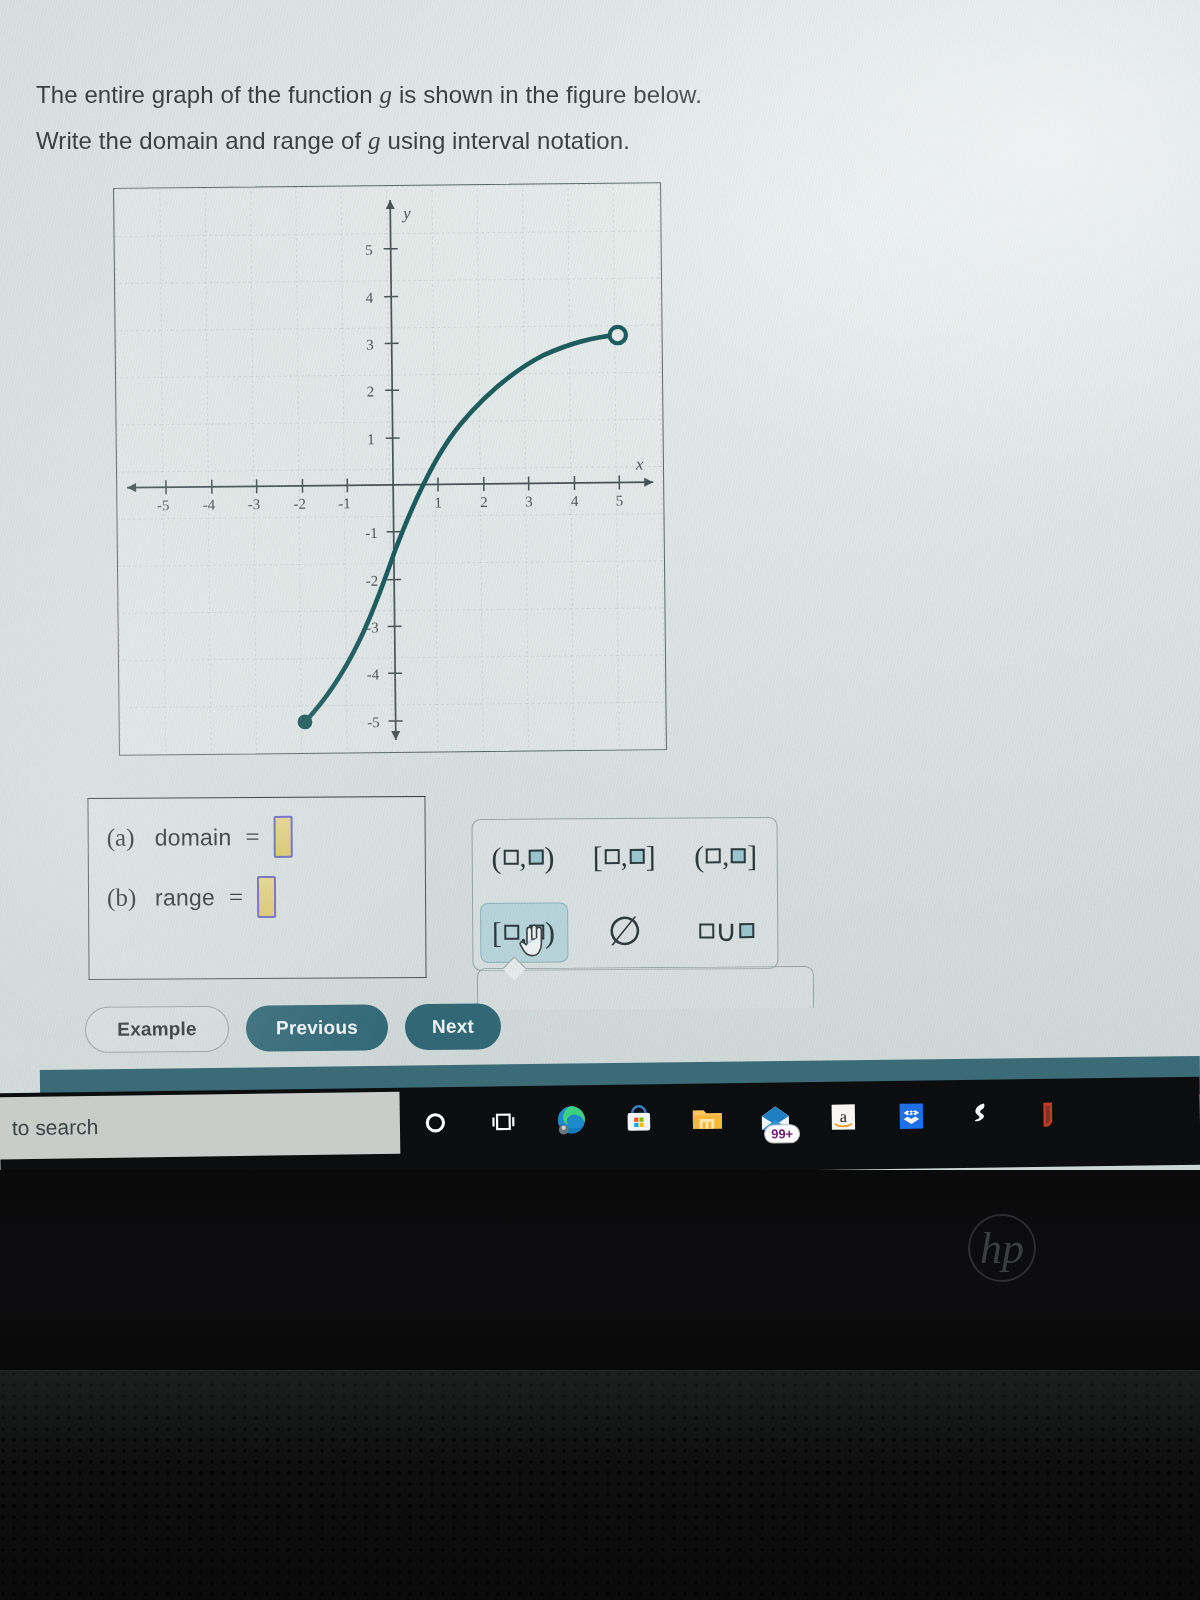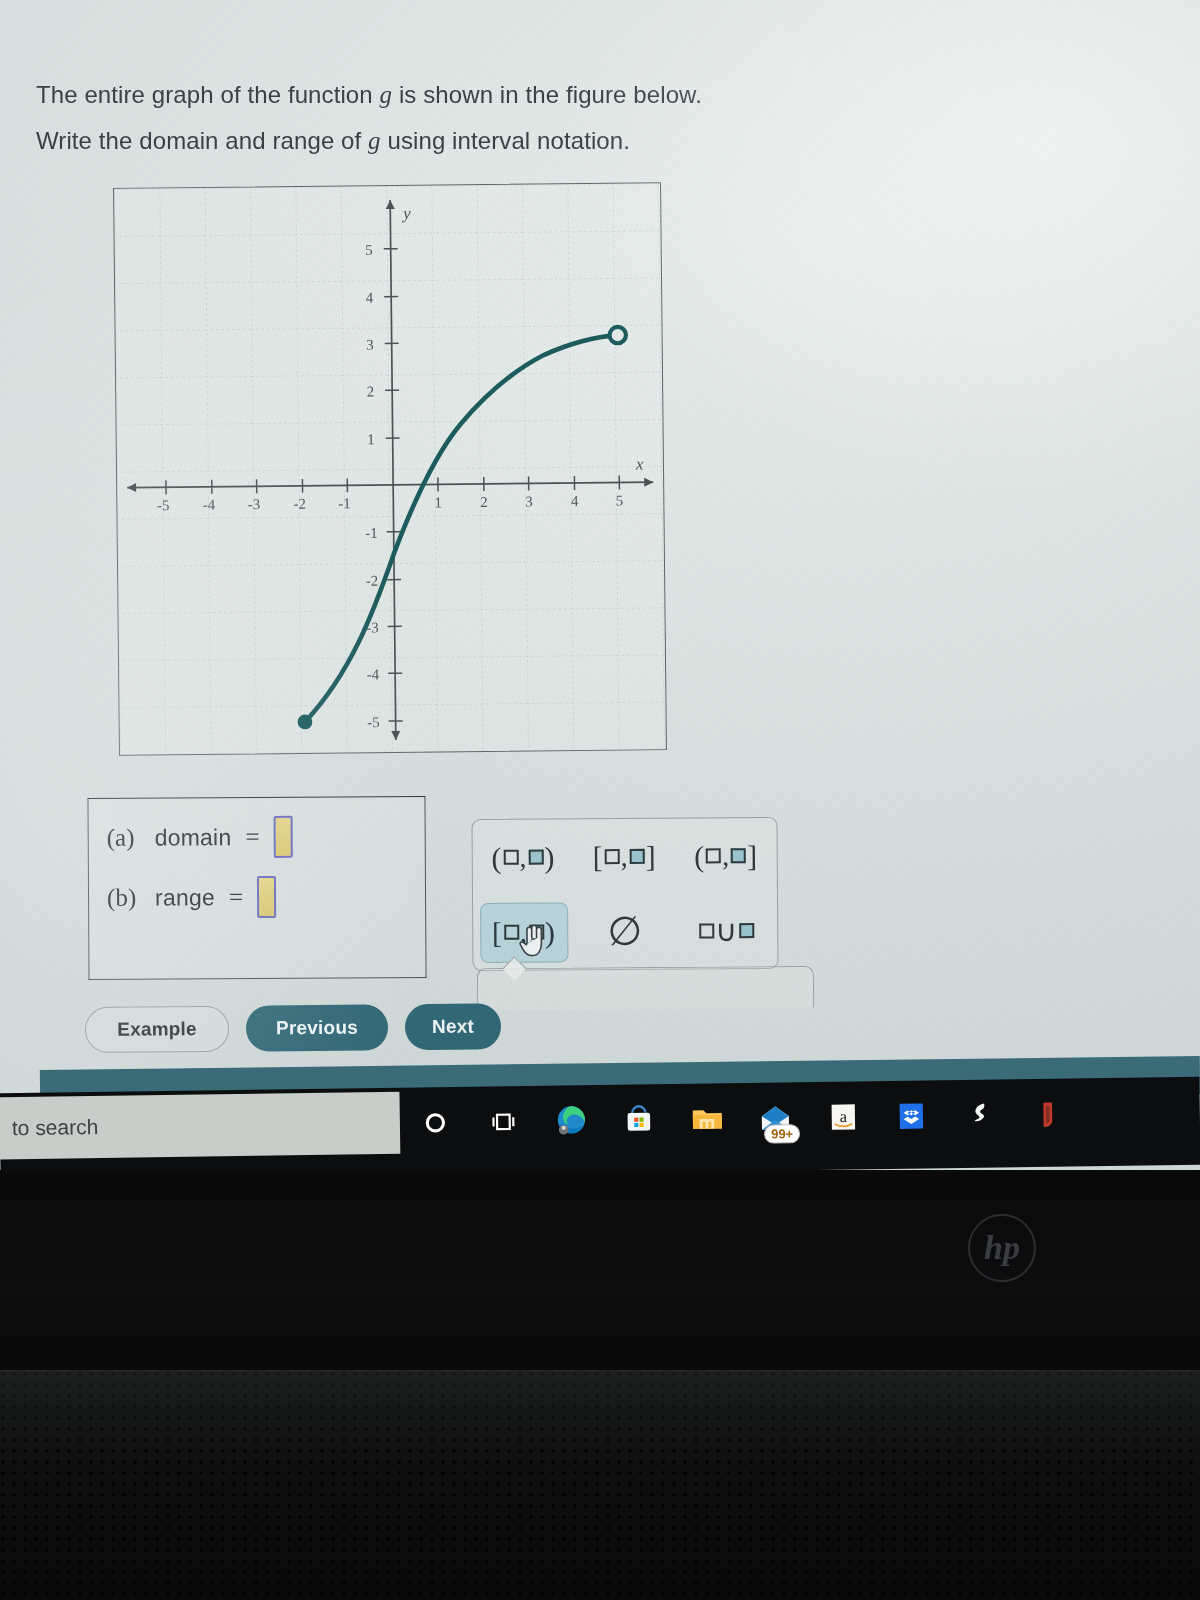--- a/index.html
+++ b/index.html
@@ -205,40 +205,40 @@
     position: absolute;
     left: 404px; top: 4px;
     height: 62px;
     display: flex; align-items: center; gap: 34px;
     padding-left: 14px;
   }
   .tico { width: 34px; height: 34px; position: relative; display:flex; align-items:center; justify-content:center; }
 
   .badge99 {
     position: absolute; left: 6px; bottom: -9px;
-    background: #fff; color: #a16207;
+    background: #fff; color: #701a75;
     border-radius: 11px;
     font-size: 13px; font-weight: 700;
     padding: 1px 6px;
     border: 1px solid #bbb;
   }
 
   
   .bezel {
     position: absolute; left:0; top: 1170px; width: 1200px; height: 200px;
     background: linear-gradient(180deg,#0a0a0b,#0d0d0f 60%,#090909);
   }
   .hp-logo {
     position: absolute; left: 968px; top: 1214px;
     width: 68px; height: 68px;
     border-radius: 50%;
     border: 2px solid rgba(120,125,128,0.30);
     color: rgba(135,142,146,0.38);
     font-family: "Liberation Serif", serif;
-    font-style: italic; font-weight: 700; font-size: 34px;
+    font-style: italic; font-weight: 400; font-size: 44px;
     display:flex; align-items:center; justify-content:center;
   }
   .deck {
     position: absolute; left: 0; top: 1370px; width: 1200px; height: 230px;
     background: #101010;
     background-image:
       radial-gradient(circle at 3px 3px, rgba(0,0,0,0.95) 1.6px, rgba(255,255,255,0) 2.2px);
     background-size: 11px 11px;
     border-top: 1px solid #262626;
   }

